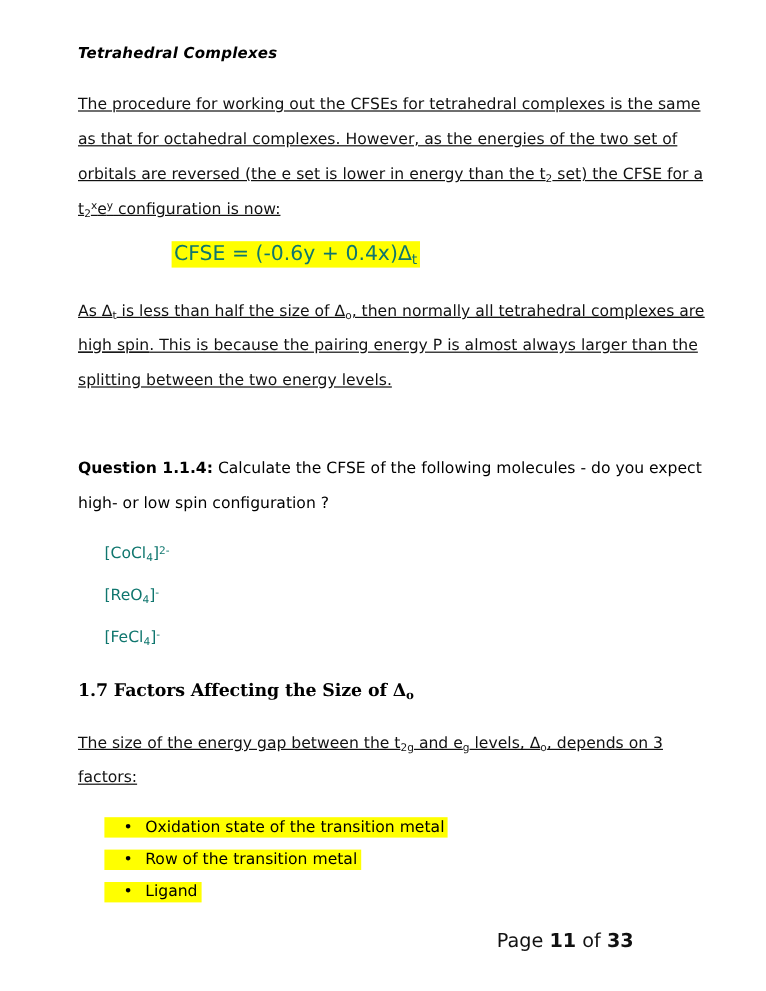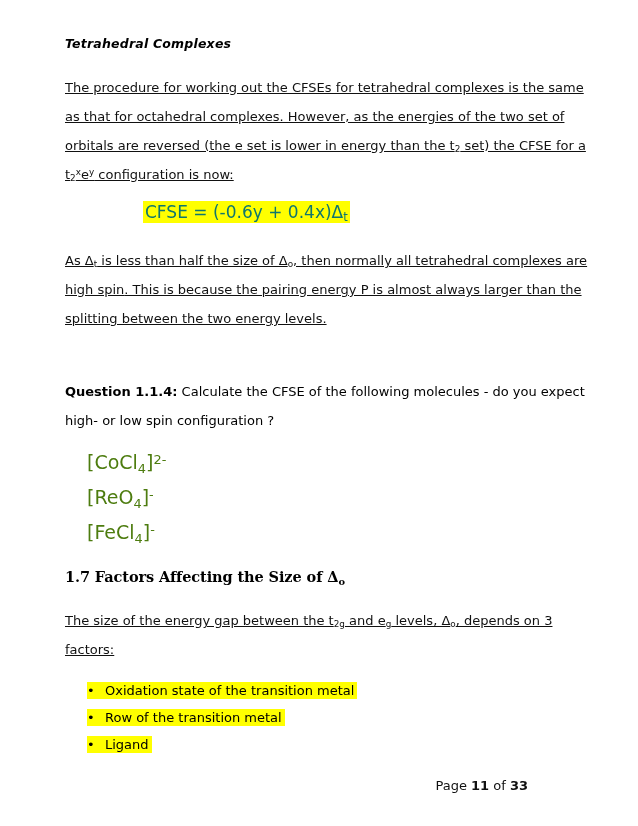--- a/index.html
+++ b/index.html
@@ -77,22 +77,22 @@
     margin: 0 0 10px 0;
   }
   .question-label { font-weight: bold; }
 
   .formula-list {
     margin: 0 0 18px 0;
     padding: 0;
     list-style: none;
   }
   .formula-list li {
-    color: #4d7c0f;
-    font-size: 19px;
+    color: #0f766e;
+    font-size: 13px;
     line-height: 35px;
     padding-left: 22px;
   }
 
   
   .heading2 {
     font-family: "DejaVu Serif", serif;
     font-weight: bold;
     font-size: 14.5px;
     margin: 14px 0 20px 0;
@@ -107,35 +107,35 @@
     list-style: none;
   }
   .factor-list li {
     font-size: 13px;
     line-height: 25px;
     padding-left: 22px;
     margin-bottom: 2px;
   }
   .factor-list .hl {
     background: #ffff00;
-    padding: 1px 3px 1px 0;
+    padding: 1px 3px 1px 16px;
   }
   .factor-list .bullet {
     display: inline-block;
     width: 18px;
     font-size: 13px;
     color: #000000;
   }
 
   
   .footer {
     position: absolute;
     right: 40px;
     bottom: 33px;
-    font-size: 13px;
+    font-size: 16px;
     color: #111111;
     font-family: "DejaVu Sans", sans-serif;
   }
   .footer b { font-weight: bold; }
 </style>
 </head>
 <body>
 
 <div class="page">
   <div class="content">

